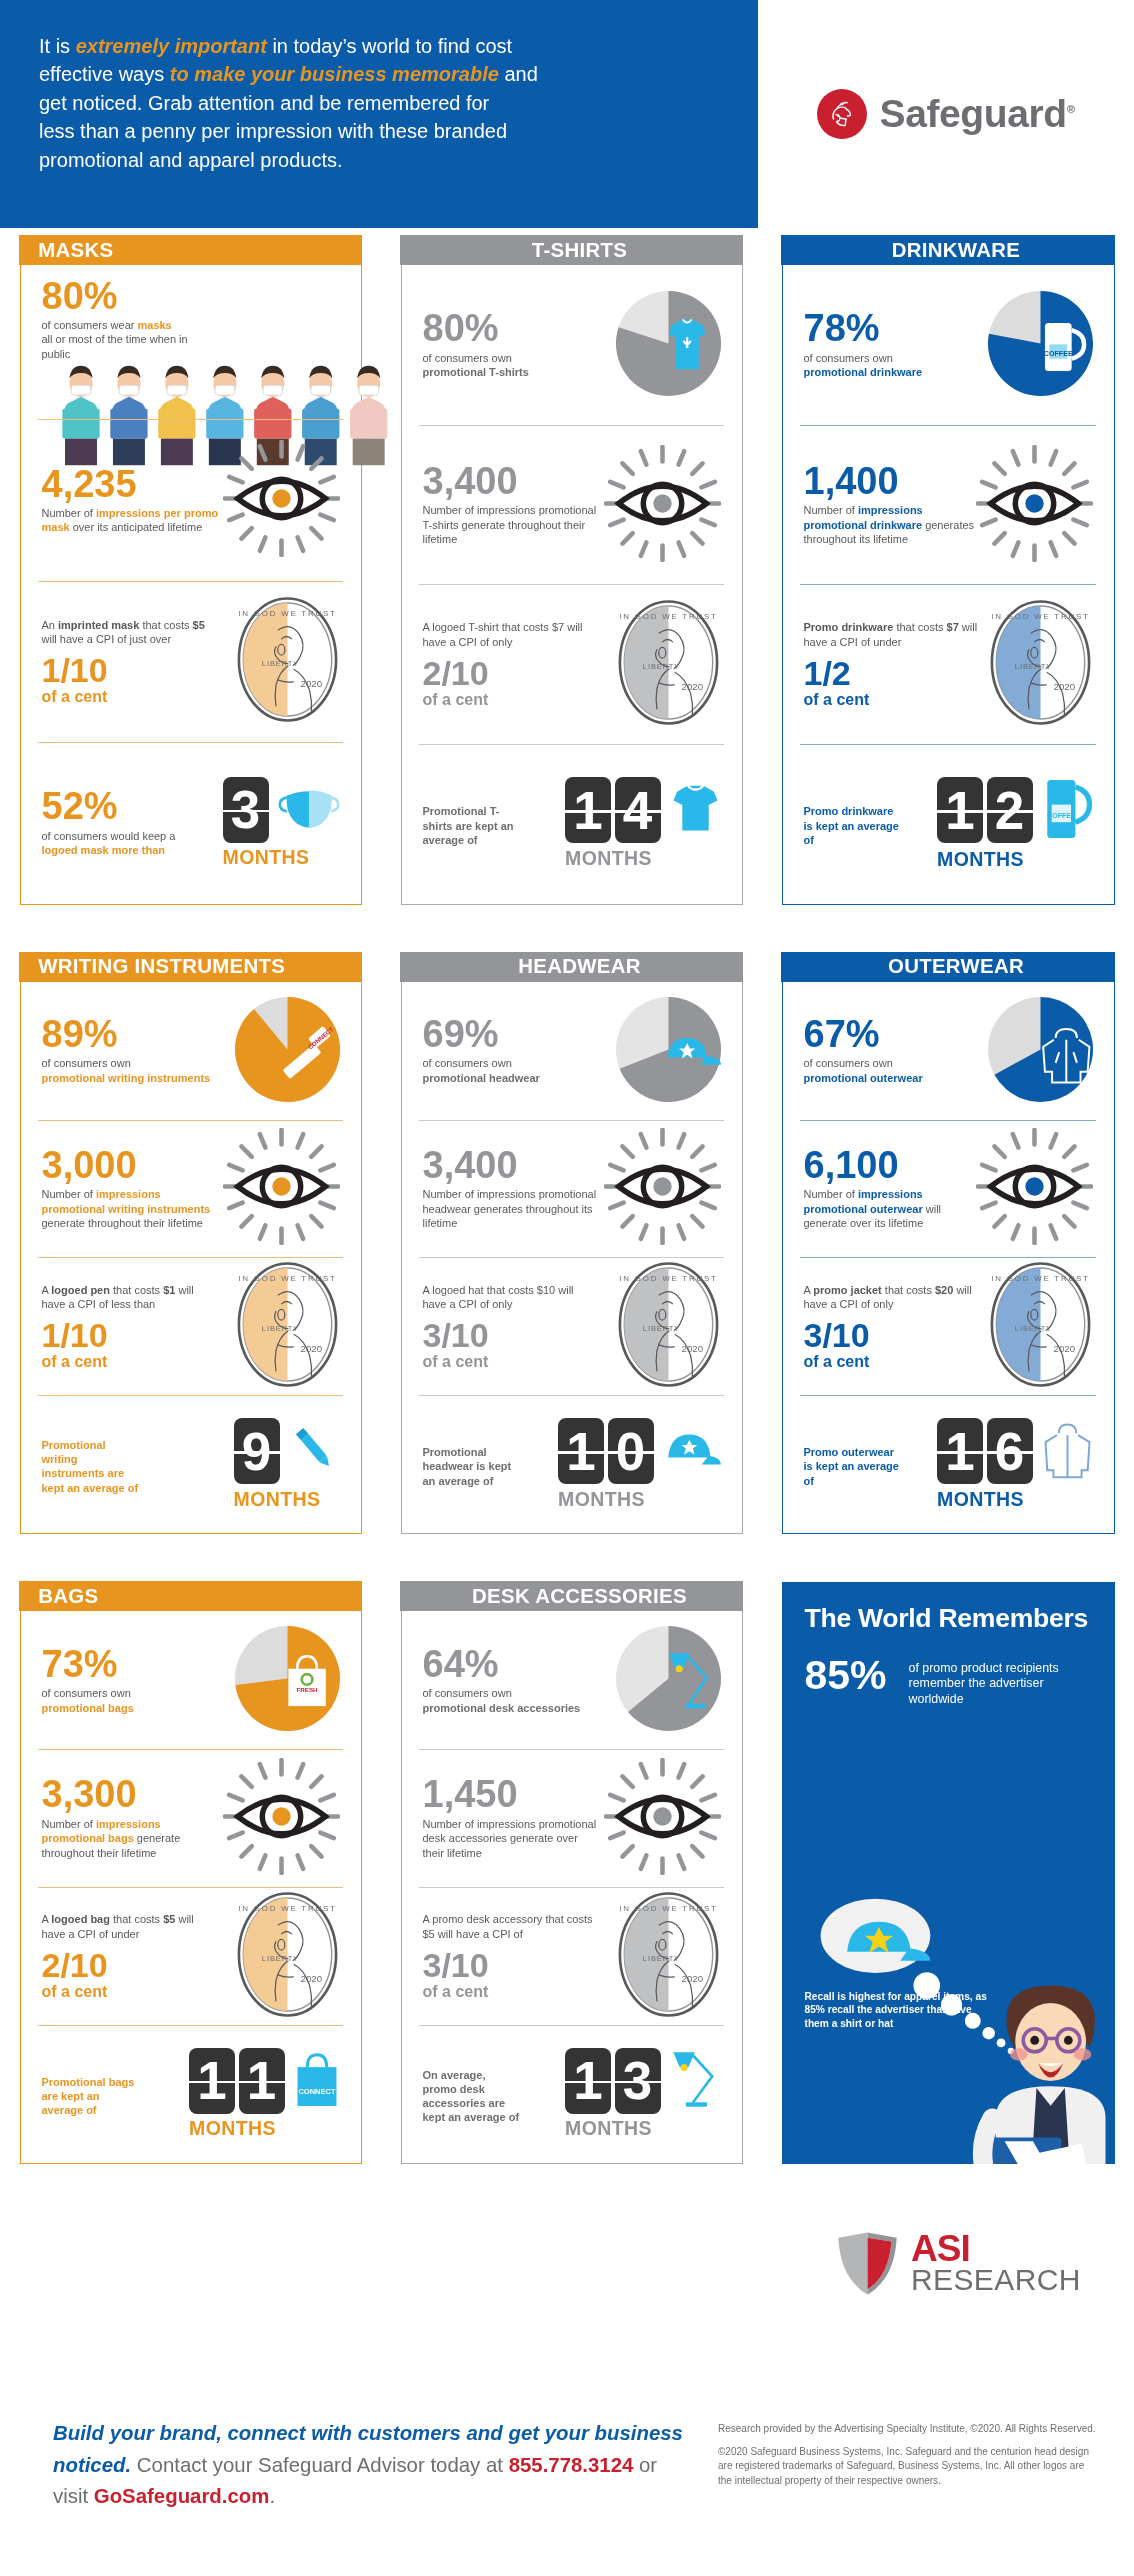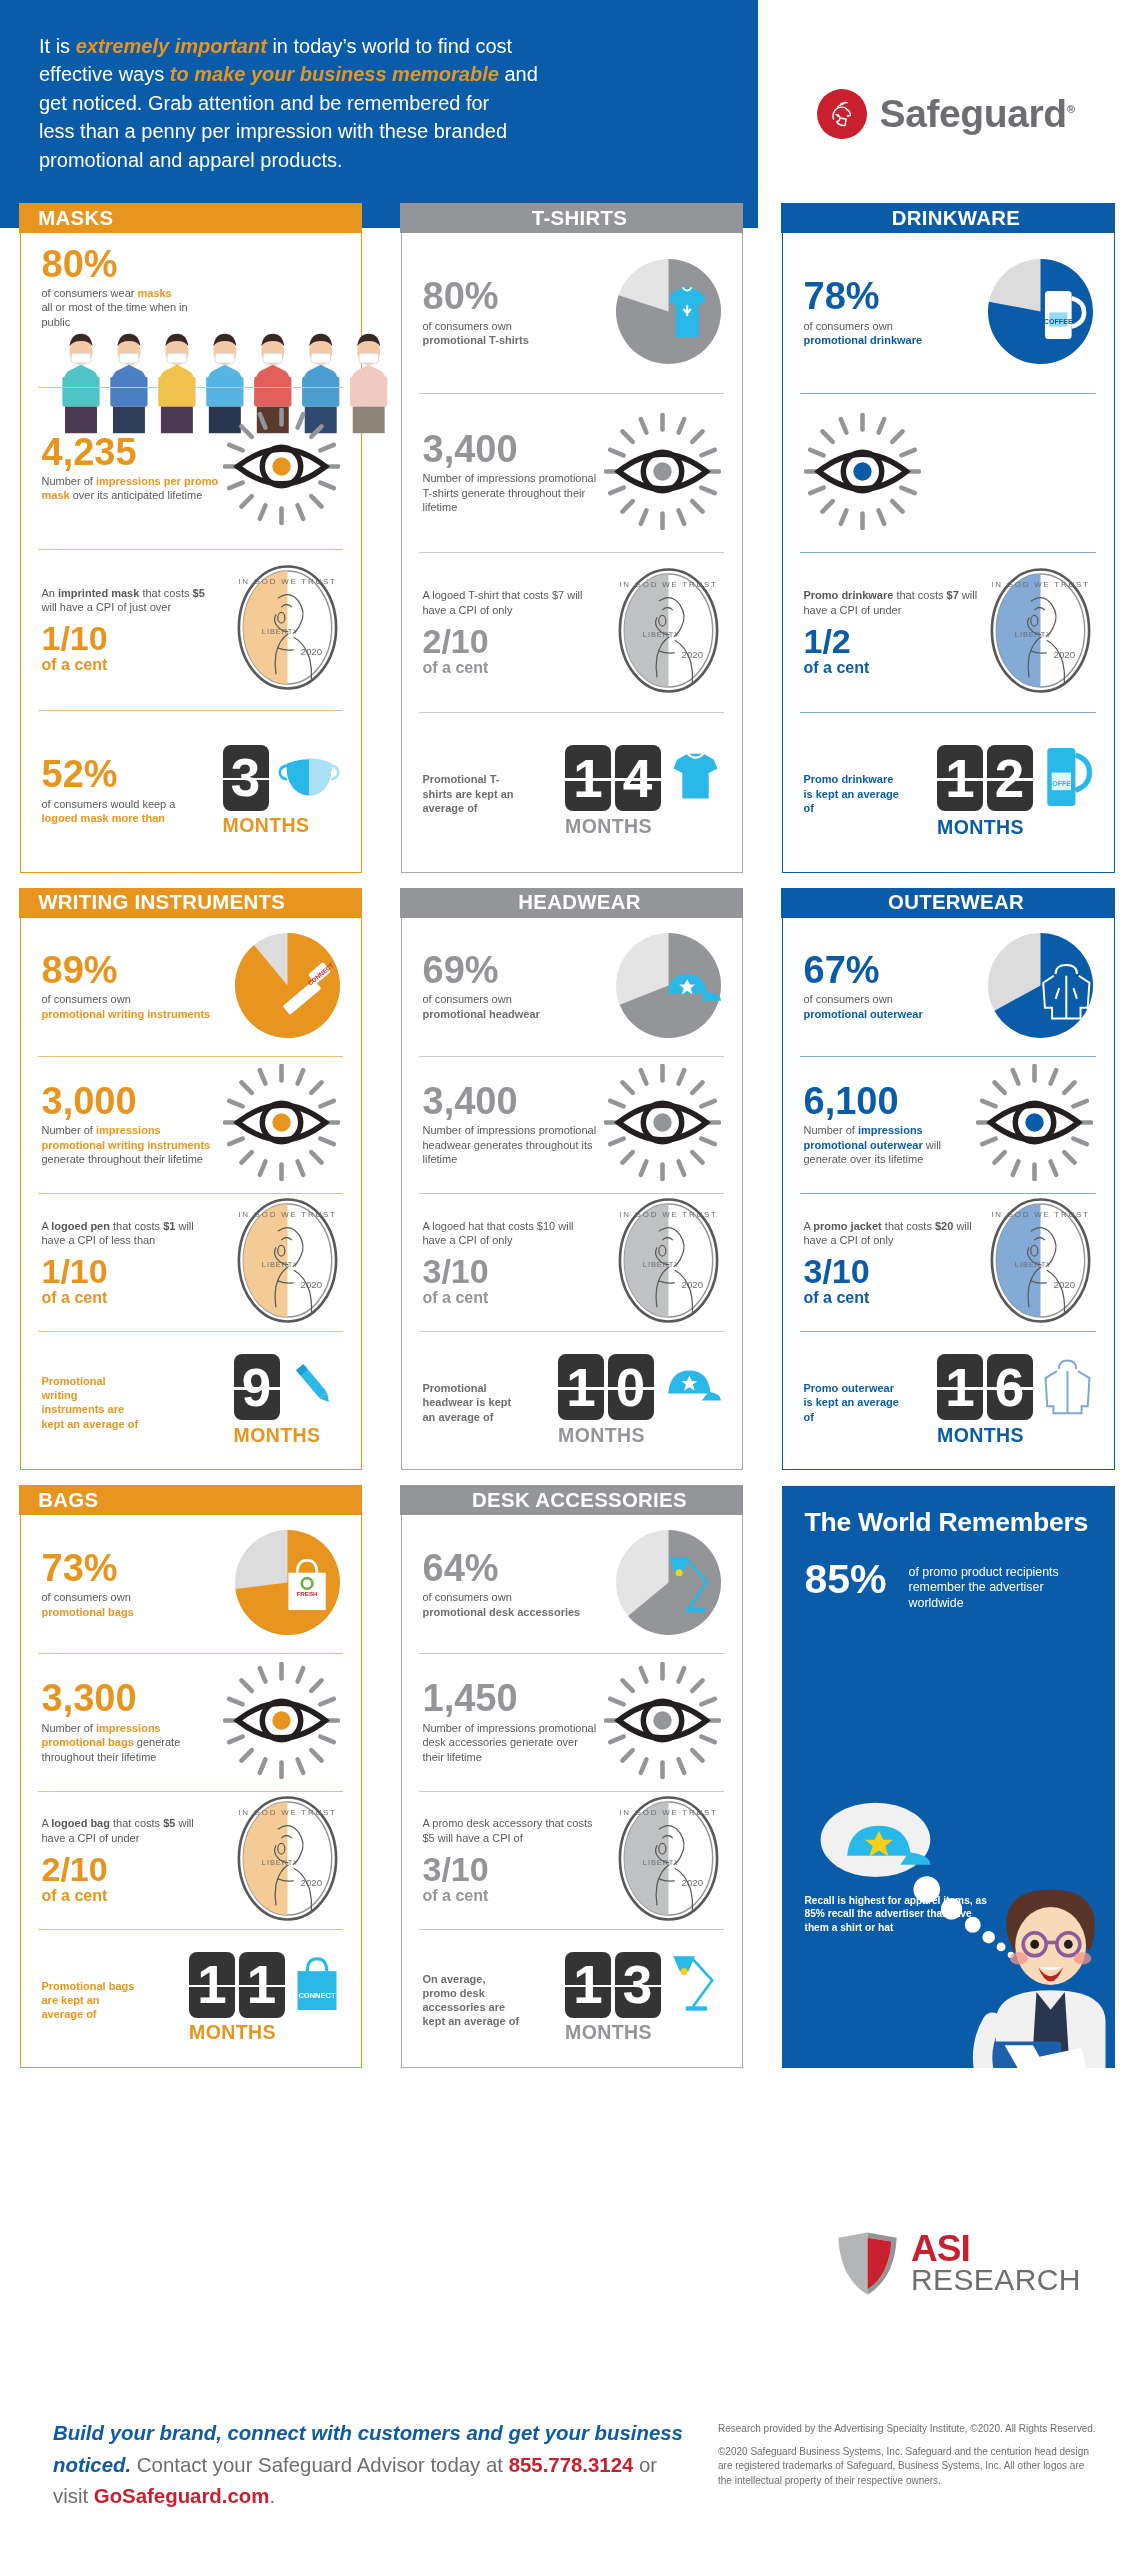--- a/index.html
+++ b/index.html
@@ -30,21 +30,21 @@
   .logo-text sup { font-size:11.5px; vertical-align:super; }
 
   
   .grid {
     position:absolute; left:0; top:197px;
     width:1134px;
     display:grid;
     grid-template-columns: 381px 381px 372px;
     column-gap:0;
   }
-  .cell { padding: 7px 19.5px 8.9px 19.5px; }
+  .cell { padding: 7px 19.5px 8.9px 19.5px; margin-top: 32px; }
 
   .panel {
     border:1.8px solid #ccc; background:#fff;
     display:flex; flex-direction:column;
     height:100%;
   }
   .panel.orange { border-color:#e8951f; }
   .panel.gray   { border-color:#a7a9ac; }
   .panel.blue   { border-color:#0b5ca8; }
 
@@ -415,20 +415,24 @@
     <path d="M59,59 L59,0 A59,59 0 1,1 1.0450522070073731,47.94450243944224 Z" fill="#0b5ca8"></path>
     <g transform="translate(58,30)">
                 <rect x="6" y="6" width="30" height="54" rx="4" fill="#fff"></rect>
                 <path d="M36,14 q14,4 14,16 q0,12 -14,16" fill="none" stroke="#fff" stroke-width="5"></path>
                 <rect x="11" y="30" width="20" height="16" fill="#29b8e8" opacity="0.5"></rect>
                 <text x="21" y="43" font-size="8" fill="#0b5ca8" text-anchor="middle" font-family="Liberation Sans" font-weight="bold">COFFEE</text>
               </g>
   </svg></div>
         </div>
         <div class="sect">
+      <div class="txtcol">
+        <div class="bignum blue">1,400</div>
+        <div class="sub">Number of <b class="blue">impressions promotional drinkware</b> generates throughout its lifetime</div>
+      </div>
       <div><svg width="117" height="117" viewBox="0 0 128 128">
     <line x1="110" y1="64" x2="126" y2="64" stroke="#939598" stroke-width="5" stroke-linecap="round"></line>
               <line x1="106.49845849551919" y1="81.60343788879413" x2="121.28053101569978" y2="87.72637280663557" stroke="#939598" stroke-width="5" stroke-linecap="round"></line>
               <line x1="96.5269119345812" y1="96.5269119345812" x2="107.84062043356596" y2="107.84062043356595" stroke="#939598" stroke-width="5" stroke-linecap="round"></line>
               <line x1="81.60343788879413" y1="106.49845849551919" x2="87.72637280663557" y2="121.28053101569978" stroke="#939598" stroke-width="5" stroke-linecap="round"></line>
               <line x1="64" y1="110" x2="64" y2="126" stroke="#939598" stroke-width="5" stroke-linecap="round"></line>
               <line x1="46.396562111205874" y1="106.49845849551919" x2="40.27362719336443" y2="121.28053101569978" stroke="#939598" stroke-width="5" stroke-linecap="round"></line>
               <line x1="31.473088065418814" y1="96.5269119345812" x2="20.159379566434055" y2="107.84062043356596" stroke="#939598" stroke-width="5" stroke-linecap="round"></line>
               <line x1="21.501541504480812" y1="81.60343788879413" x2="6.719468984300221" y2="87.72637280663557" stroke="#939598" stroke-width="5" stroke-linecap="round"></line>
               <line x1="18" y1="64" x2="2" y2="64.00000000000001" stroke="#939598" stroke-width="5" stroke-linecap="round"></line>

